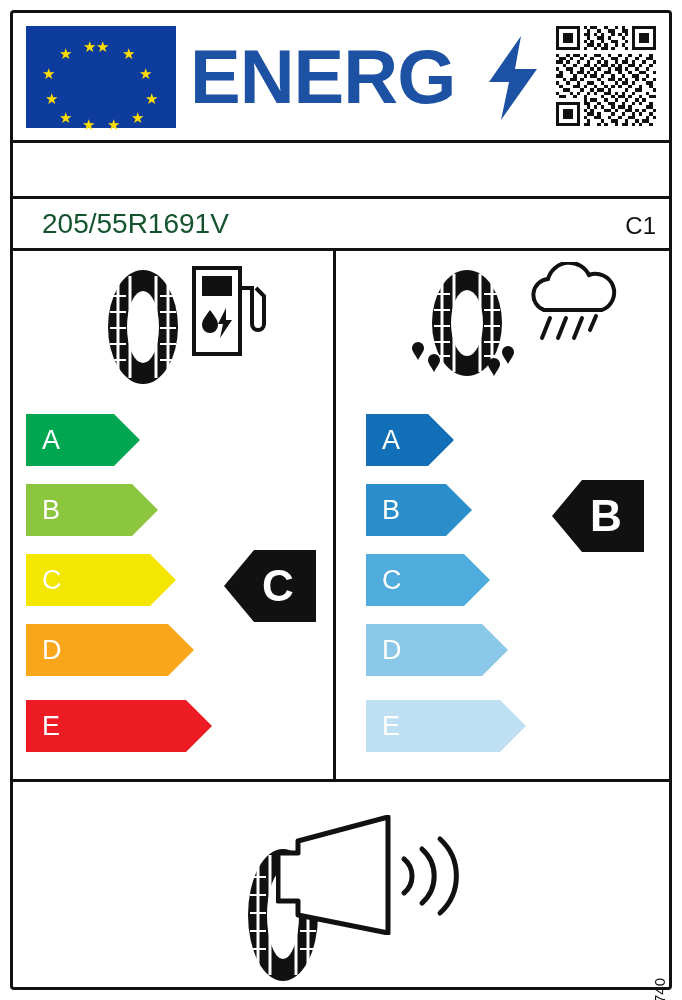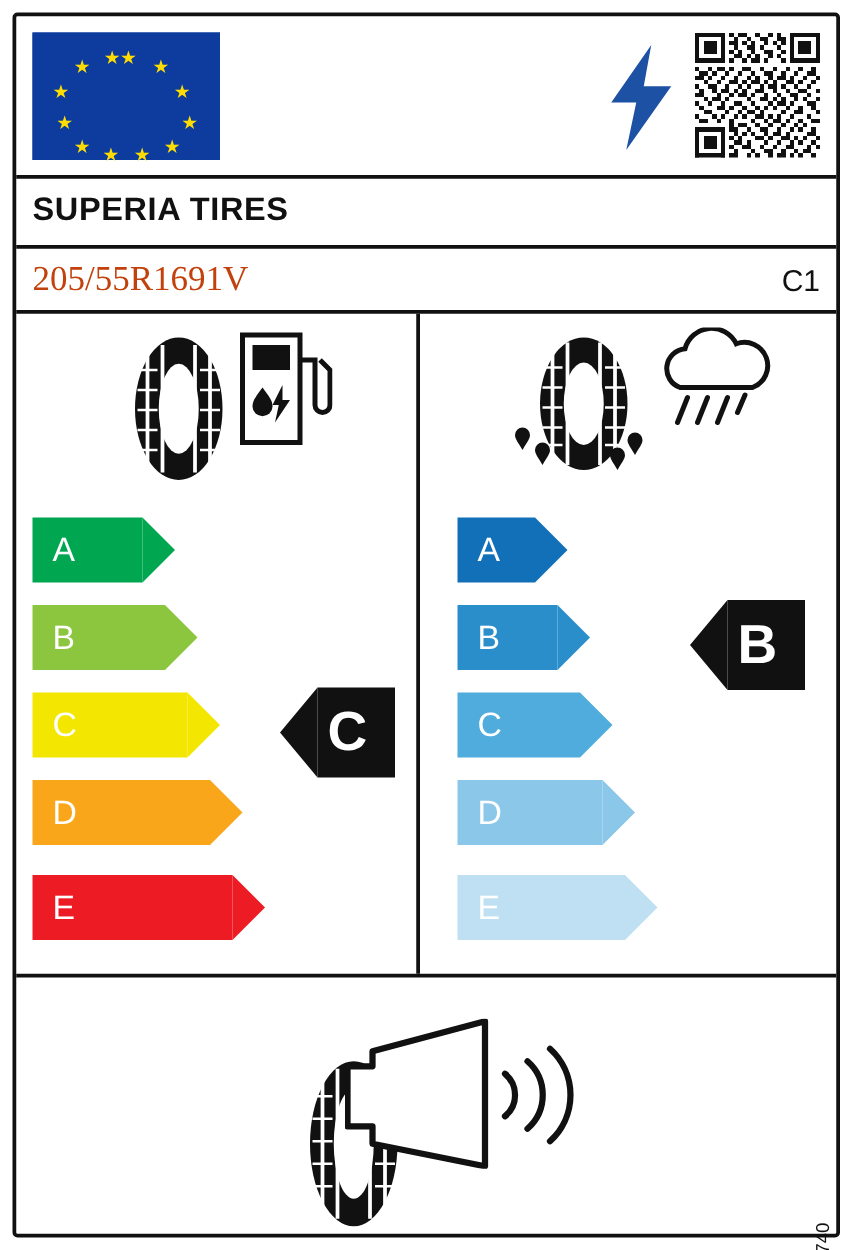--- a/index.html
+++ b/index.html
@@ -34,21 +34,21 @@
   .hr1{position:absolute;left:13px;top:140px;width:656px;height:3px;background:#111;}
   .brand{
     position:absolute;left:26px;top:152px;font-size:26px;font-weight:bold;color:#111;
     letter-spacing:0.5px;
   }
   .sku{
     position:absolute;right:26px;top:152px;font-size:26px;color:#111;
   }
   .hr2{position:absolute;left:13px;top:196px;width:656px;height:3px;background:#111;}
   .size{
-    position:absolute;left:26px;top:208px;font-size:28px;color:#c2410c;font-family:Liberation Serif, serif;
+    position:absolute;left:42px;top:208px;font-size:28px;color:#14532d;
   }
   .classcode{
     position:absolute;right:26px;top:212px;font-size:24px;color:#111;
   }
   .hr3{position:absolute;left:13px;top:248px;width:656px;height:3px;background:#111;}
   .hr4{position:absolute;left:13px;top:779px;width:656px;height:3px;background:#111;}
   .vdiv{position:absolute;left:333px;top:251px;width:3px;height:528px;background:#111;}
 
   
   .pic{position:absolute;}
@@ -105,20 +105,21 @@
     <div class="star" style="left:104px;top:83px;">★</div>
     <div class="star" style="left:80px;top:90px;">★</div>
     <div class="star" style="left:55px;top:90px;">★</div>
     <div class="star" style="left:32px;top:83px;">★</div>
     <div class="star" style="left:18px;top:64px;">★</div>
     <div class="star" style="left:15px;top:39px;">★</div>
     <div class="star" style="left:32px;top:19px;">★</div>
     <div class="star" style="left:56px;top:12px;">★</div>
   </div>
 
+  <div class="energy-word">ENERG</div>
 
   <div class="bolt">
     <svg width="52" height="84" viewBox="0 0 52 84">
       <polygon points="34,0 2,46 22,46 14,84 50,33 28,33" fill="#1c51a3"></polygon>
     </svg>
   </div>
 
   <div class="qr">
     <svg width="100" height="100" viewBox="0 0 29 29" shape-rendering="crispEdges">
       <rect width="29" height="29" fill="#fff"></rect>
@@ -353,21 +354,20 @@
           <rect x="19" y="28" width="2" height="1"></rect>
           <rect x="22" y="28" width="1" height="1"></rect>
           <rect x="24" y="28" width="1" height="1"></rect>
           <rect x="27" y="28" width="1" height="1"></rect>
       </g>
     </svg>
   </div>
 
   <div class="hr1"></div>
 
-  <div class="brand">SUPERIA TIRES</div>
 
   <div class="hr2"></div>
 
   <div class="size">205/55R1691V</div>
   <div class="classcode">C1</div>
 
   <div class="hr3"></div>
   <div class="vdiv"></div>
 
   <div class="pic" style="left:88px;top:268px;">

